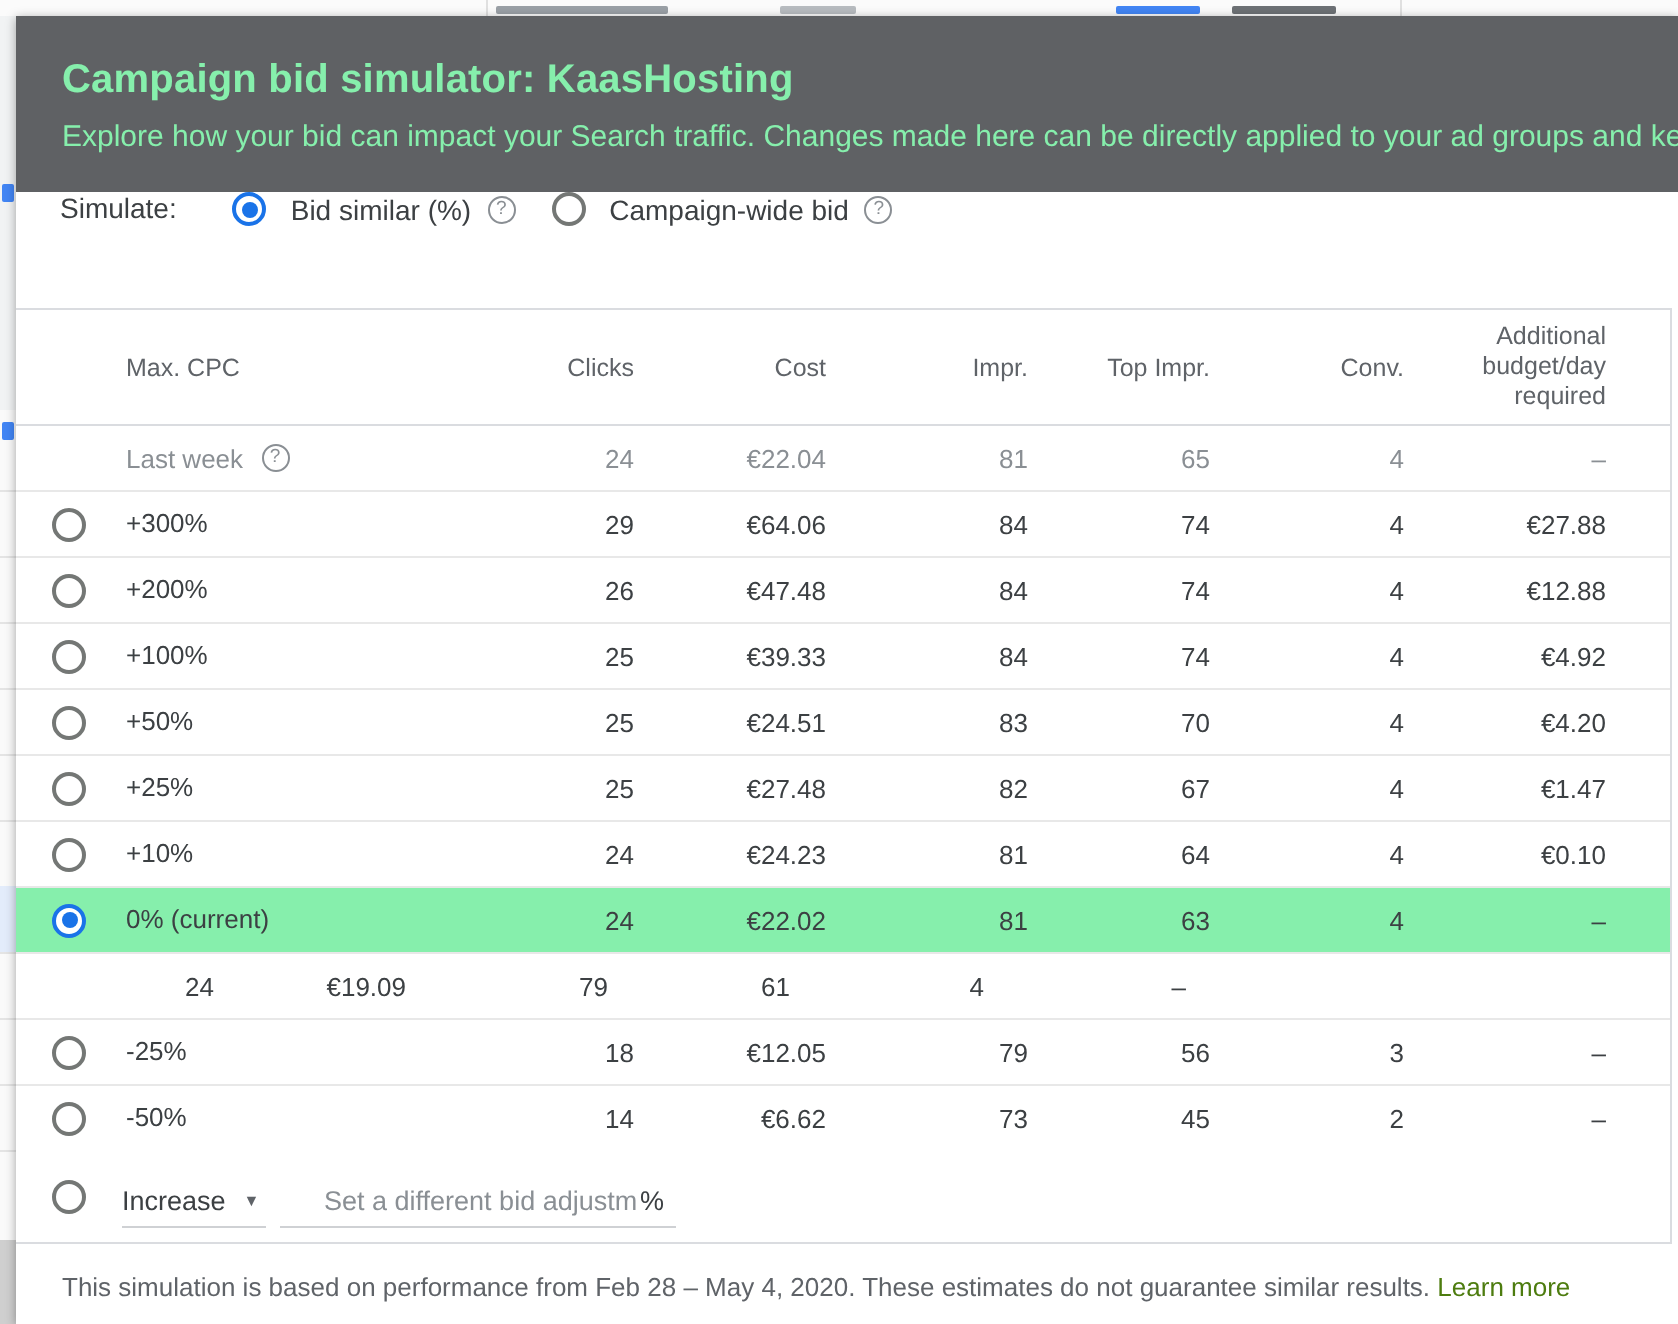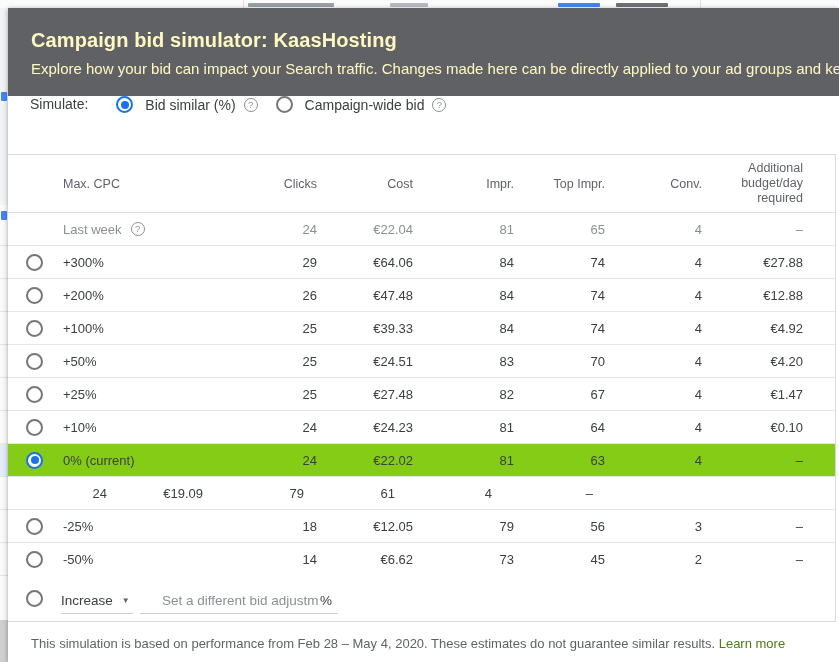--- a/index.html
+++ b/index.html
@@ -19,41 +19,41 @@
   .bg-left-strip { position:absolute; left:0; top:8px; width:8px; height:654px; background:#f1f3f4; overflow:hidden; }
   .bg-left-strip .seg-white { position:absolute; left:0; width:8px; background:#fafafa; }
   .bg-left-strip .rowline { position:absolute; left:0; width:8px; height:1px; background:#e4e4e4; }
   .bg-left-strip .blue-band { position:absolute; left:0; width:8px; background:#e3ecfb; }
   .bg-left-strip .blue-bit { position:absolute; left:1px; width:6px; height:9px; background:#4285f4; border-radius:1px; }
   .bg-left-strip .bottom-gray { position:absolute; left:0; width:8px; background:#cfcfcf; }
 
   
   .panel { position:absolute; left:8px; top:8px; width:831px; height:654px; background:#fff; box-shadow:0 1px 5px rgba(0,0,0,.35); }
 
-  .panel-header { background:#5f6164; color:#fef9c3; height:88px; padding:21px 0 0 23px; overflow:hidden; white-space:nowrap; }
+  .panel-header { background:#5f6164; color:#86efac; height:88px; padding:21px 0 0 23px; overflow:hidden; white-space:nowrap; }
   .panel-title { font-size:20px; font-weight:bold; letter-spacing:.1px; }
   .panel-subtitle { font-size:15px; margin-top:8px; }
 
   
   .simulate-row { height:58px; display:flex; align-items:flex-start; padding-left:22px; font-size:14px; color:#3c4043; }
   .simulate-label { margin-right:28px; }
   .radio-option { display:flex; align-items:center; margin-right:18px; cursor:pointer; }
   .radio { width:17px; height:17px; border:2px solid #747775; border-radius:50%; position:relative; flex:0 0 auto; background:#fff; }
   .radio.checked { border-color:#1a73e8; }
   .radio.checked::after { content:""; position:absolute; left:2.5px; top:2.5px; width:8px; height:8px; border-radius:50%; background:#1a73e8; }
   .radio-option .radio { margin-right:12px; }
   .help-icon { width:14px; height:14px; border:1.3px solid #8a8f94; border-radius:50%; color:#8a8f94; font-size:9.5px; line-height:11px; text-align:center; margin-left:8px; flex:0 0 auto; cursor:pointer; }
 
   
   .sim-table { width:828px; border-top:1px solid #dadce0; border-right:1px solid #dadce0; border-bottom:1px solid #dadce0; }
   .t-header { display:flex; align-items:center; height:58px; font-size:12.5px; color:#5f6368; border-bottom:1px solid #dadce0; padding-right:33px; }
   .t-row { display:flex; align-items:center; height:33px; font-size:13px; color:#3c4043; border-bottom:1px solid #e8e8e8; padding-right:33px; }
   .t-row:last-child { border-bottom:none; }
-  .t-row.selected { background:#84cc16; }
-  .c0 { width:210px; display:flex; align-items:center; flex:0 0 auto; }
+  .t-row.selected { background:#86efac; }
+  .c0 { width:210px; display:flex; flex:0 0 auto; }
   .c0 .radio { margin-left:18px; margin-right:20px; cursor:pointer; }
   .c0-headtext { padding-left:55px; }
   .c1 { width:99px; }  .c2 { width:96px; }  .c3 { width:101px; }
   .c4 { width:91px; }  .c5 { width:97px; }  .c6 { width:101px; }
   .c1,.c2,.c3,.c4,.c5,.c6 { text-align:right; flex:0 0 auto; }
   .c6.headwrap { white-space:normal; line-height:15px; }
   .baseline-row { color:#8a8f94; }
   .baseline-row .c0 { padding-left:55px; }
   .baseline-row .help-icon { margin-left:9px; }
 

